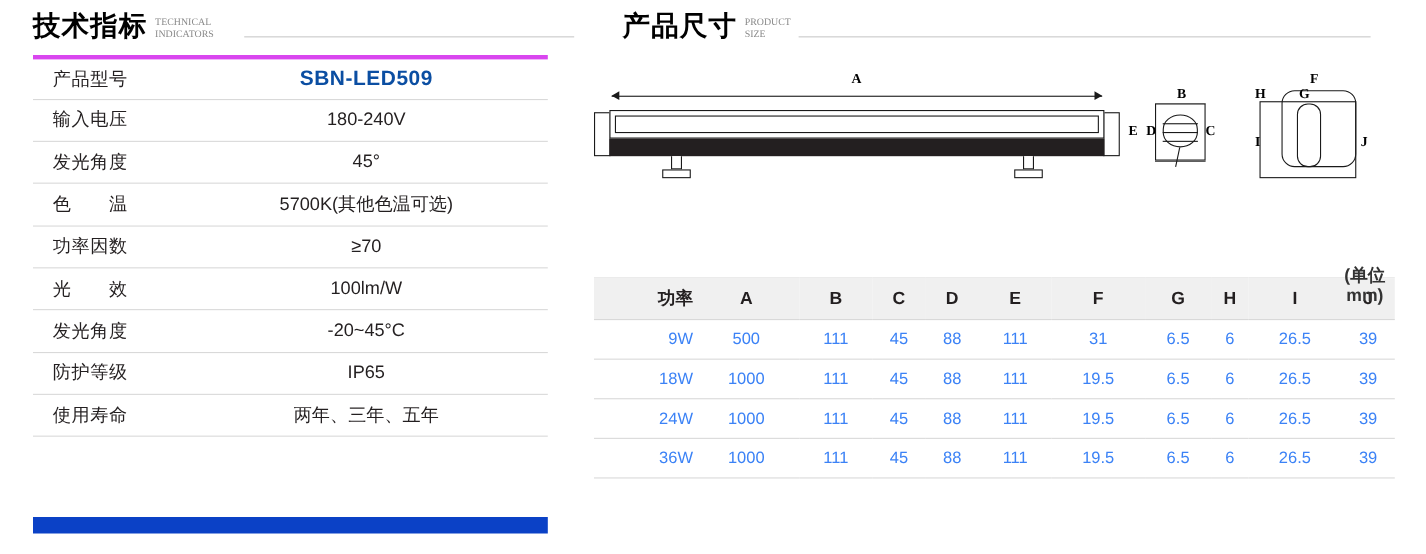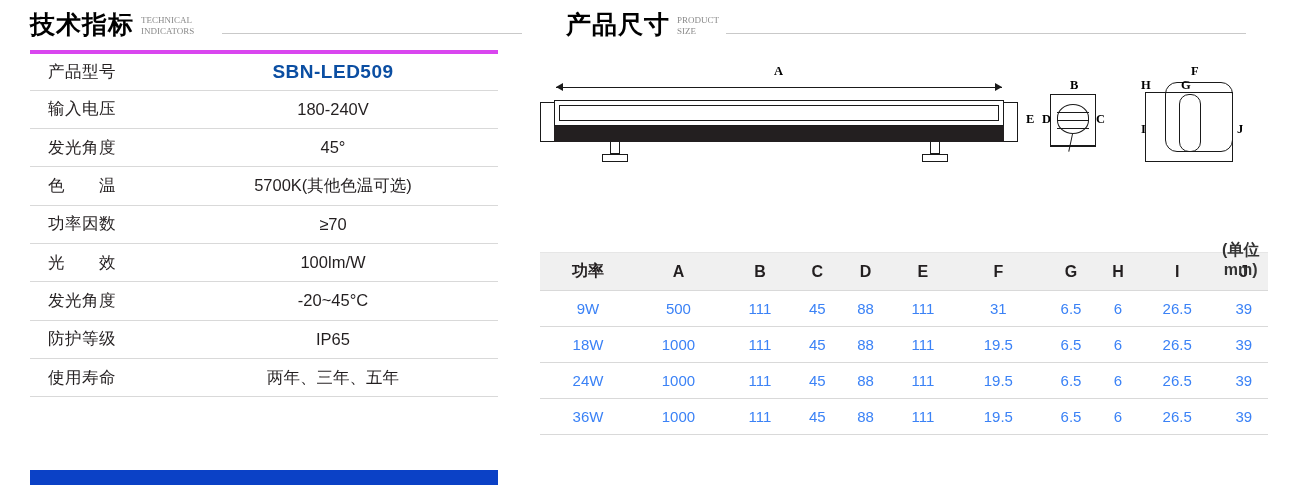--- a/index.html
+++ b/index.html
@@ -161,21 +161,21 @@
   }
   #dim-table thead th {
     background: #f0f0f0;
     border-bottom: 1px solid #d9d9d9;
     border-top: 1px solid #e6e6e6;
     font-weight: bold;
     font-size: 16px;
     height: 38px;
   }
   #dim-table thead th.first, #dim-table tbody td.first {
-    text-align: center; padding-left: 6px; width: 90px;
+    text-align: right; padding-left: 6px; width: 90px;
   }
   #dim-table thead th.last { position: relative; }
   #dim-table thead th.last .unit {
     font-size: 16px; font-weight: bold; color: #333;
     position: absolute; right: 6px; bottom: 11px; margin-top: 40px;
   }
   #dim-table tbody td { color: #3b82f6; }
 </style>
 </head>
 <body>

